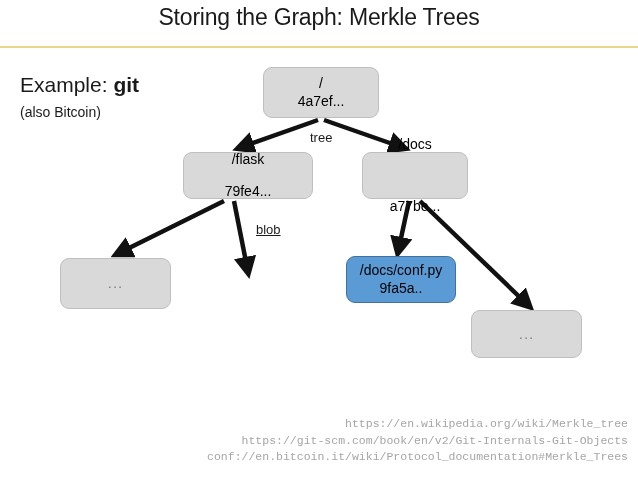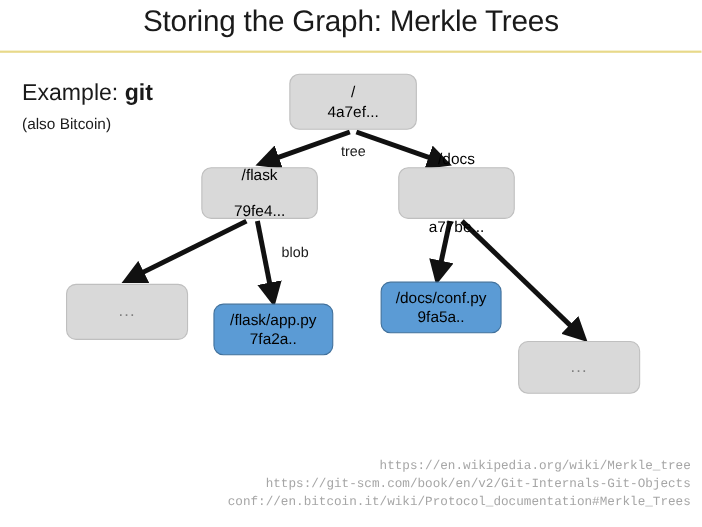--- a/index.html
+++ b/index.html
@@ -18,21 +18,21 @@
     color: #000000;
   }
 
   
   #slide-title {
     position: absolute;
     left: 0;
     top: 4px;
     width: 638px;
     text-align: center;
-    font-size: 27px;
+    font-size: 23px;
     font-weight: 400;
     letter-spacing: -0.2px;
     color: #1a1a1a;
     white-space: nowrap;
   }
   #title-rule {
     position: absolute;
     left: 0;
     top: 46px;
     width: 638px;
@@ -99,36 +99,36 @@
     display: block;
   }
   .node.ellipsis {
     color: #808080;
     font-size: 15px;
     letter-spacing: 1px;
   }
 
   
   #node-root      { left: 263px; top: 67px;  width: 116px; height: 51px; }
-  #node-flask     { left: 183px; top: 152px; width: 106px; height: 47px; gap: 14px; }
+  #node-flask     { left: 183px; top: 152px; width: 130px; height: 47px; gap: 14px; }
   #node-docs      { left: 362px; top: 152px; width: 106px; height: 47px; gap: 45px; }
   #node-ellipsis-left  { left: 60px;  top: 258px; width: 111px; height: 51px; }
   #node-app-py    { left: 194px; top: 276px; width: 109px; height: 47px; }
   #node-conf-py   { left: 346px; top: 256px; width: 110px; height: 47px; }
   #node-ellipsis-right { left: 471px; top: 310px; width: 111px; height: 48px; }
 
   
   .edge-label {
     position: absolute;
     font-size: 13px;
     color: #1a1a1a;
     white-space: nowrap;
   }
   #label-tree { left: 310px; top: 130px; }
-  #label-blob { left: 256px; top: 222px; }
+  #label-blob { left: 256px; top: 222px; text-decoration: underline; }
 
   
   #sources {
     position: absolute;
     right: 10px;
     top: 416px;
     text-align: right;
     font-size: 11.5px;
     line-height: 1.45;
     color: #a6a6a6;
@@ -182,24 +182,20 @@
 
   <div class="node gray" id="node-docs">
     <span>/docs</span>
     <span class="line2">a77be...</span>
   </div>
 
   <div class="node gray ellipsis" id="node-ellipsis-left">
     <span>...</span>
   </div>
 
-  <div class="node blue" id="node-app-py">
-    <span>/flask/app.py</span>
-    <span class="line2">7fa2a..</span>
-  </div>
 
   <div class="node blue" id="node-conf-py">
     <span>/docs/conf.py</span>
     <span class="line2">9fa5a..</span>
   </div>
 
   <div class="node gray ellipsis" id="node-ellipsis-right">
     <span>...</span>
   </div>
 

